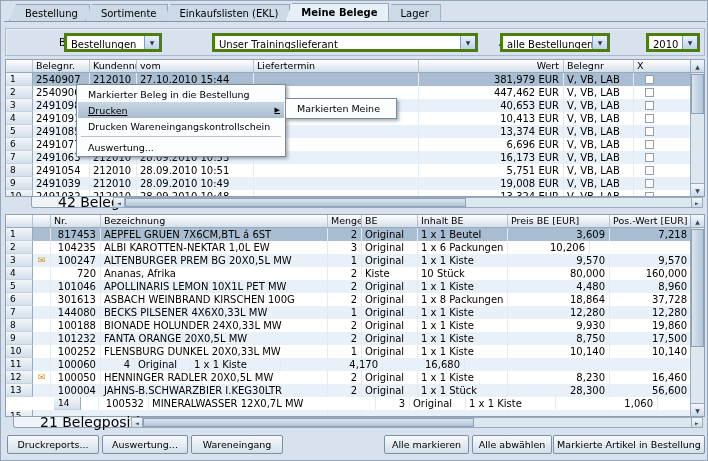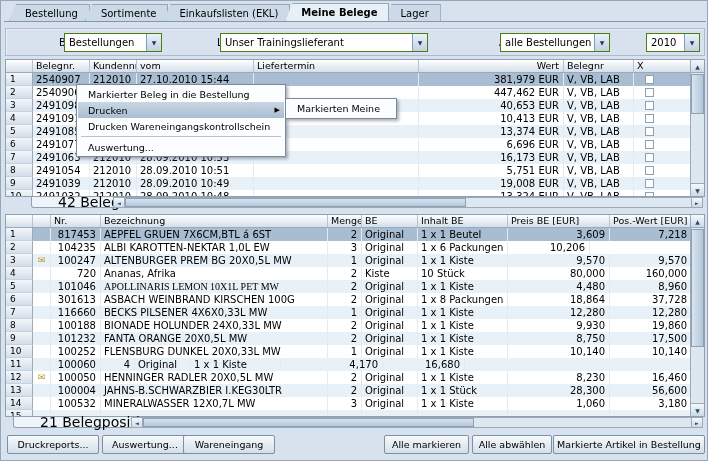--- a/index.html
+++ b/index.html
@@ -12,21 +12,21 @@
   .tabbar{position:absolute;left:3px;top:3px;width:702px;height:18px;border-bottom:1px solid #8496a8;
           display:flex;align-items:flex-end;padding-left:5px;}
   .tab{height:17px;line-height:17px;padding:0 11px 0 15px;background:#ccdae8;border:1px solid #96a6b6;border-bottom:none;
        clip-path:polygon(7px 0,100% 0,100% 100%,0 100%);margin-right:-5px;white-space:nowrap;}
   .tab.active{background:#e7eff7;font-weight:bold;z-index:2;height:18px;line-height:18px;}
 
   
   .filterbar{position:absolute;left:4px;top:27px;width:700px;height:28px;border:1px solid #aebacb;
              box-shadow:inset 1px 1px 0 #e9eff6;}
   .f-lbl{position:absolute;top:8px;white-space:nowrap;margin-left:43px;}
-  .combo{position:absolute;top:4px;height:19px;border:1px solid #4d7c0f;background:#fff;display:flex;}
+  .combo{position:absolute;top:4px;height:19px;border:3px solid #4d7c0f;background:#fff;display:flex;}
   .combo-val{flex:1;line-height:17px;padding:0 4px;white-space:nowrap;overflow:hidden;}
   .combo-btn{width:15px;border-left:1px solid #7f9db9;background:linear-gradient(#eaf1f8,#c2d3e4);
              font-size:6px;display:flex;align-items:center;justify-content:center;color:#1c3a57;}
 
   
   .tbl{position:absolute;left:4px;width:700px;border:1px solid #8ea0b2;background:#fff;overflow:hidden;}
   #beleg-table{top:58px;height:138px;}
   #position-table{top:213px;height:203px;}
   .thead{display:flex;height:13px;background:linear-gradient(#ffffff,#d4dfea);border-bottom:1px solid #9aaabb;}
   .th{flex:none;border-right:1px solid #b7c3cf;padding:0 3px;line-height:12px;font-size:9.5px;white-space:nowrap;overflow:hidden;}
@@ -58,21 +58,21 @@
   .hs-btn{width:11px;font-size:5px;color:#2a4a66;display:flex;align-items:center;justify-content:center;
           background:linear-gradient(#f4f8fb,#ccd9e6);border-right:1px solid #9aaabb;}
   .hs-btn.last{border-right:none;border-left:1px solid #9aaabb;}
   .hs-thumb{width:58%;background:linear-gradient(#d9e4ef,#b2c6da);border:1px solid #8ea0b2;}
   .hs-track{flex:1;}
 
   
   .menu{position:absolute;left:75px;top:83px;width:210px;background:#fbfdfe;border:1px solid #7a8a9a;
         box-shadow:2px 2px 3px rgba(70,80,95,.45);z-index:20;padding:1px;}
   .menu-item{display:flex;align-items:center;height:16px;padding:0 4px 0 10px;font-size:9.5px;}
-  .menu-item.hl{background:linear-gradient(#c9d6e3,#a9bdd1);}
+  .menu-item.hl{background:linear-gradient(#c9d6e3,#a9bdd1);text-decoration:underline;}
   .mi-label{flex:1;white-space:nowrap;overflow:hidden;}
   .sub-arrow{width:9px;font-size:7px;text-align:right;}
   .menu-sep{height:0;border-top:1px solid #b7c3cf;margin:2px 3px;}
   .submenu{position:absolute;left:284px;top:97px;width:112px;background:#fbfdfe;border:1px solid #7a8a9a;
            box-shadow:2px 2px 3px rgba(70,80,95,.45);z-index:21;padding:1px;}
   .submenu .menu-item{height:17px;}
 
   
   .btn{position:absolute;top:434px;height:19px;line-height:17px;text-align:center;white-space:nowrap;overflow:hidden;
        background:linear-gradient(#f7fafc,#d3dfe9);border:1px solid #7d8fa1;border-radius:2px;font-size:9.5px;}
@@ -90,21 +90,21 @@
       <div class="tab">Lager</div>
     </div>
 
   <div class="filterbar">
     <span class="f-lbl" style="left:10px">Belege:</span>
     <div class="combo" style="left:58px;width:98px">
       <span class="combo-val">Bestellungen</span>
       <span class="combo-btn">▼</span>
     </div>
     <span class="f-lbl" style="left:168px">Lieferant:</span>
-    <div class="combo" style="left:214px;width:208px">
+    <div class="combo" style="left:206px;width:266px">
       <span class="combo-val">Unser Trainingslieferant</span>
       <span class="combo-btn">▼</span>
     </div>
     <span class="f-lbl" style="left:450px">Anzeige:</span>
     <div class="combo" style="left:494px;width:110px">
       <span class="combo-val">alle Bestellungen</span>
       <span class="combo-btn">▼</span>
     </div>
     <span class="f-lbl" style="left:613px">Jahr:</span>
     <div class="combo" style="left:640px;width:54px">
@@ -317,42 +317,42 @@
           <div class="td right" style="width: 34px;">2</div>
           <div class="td" style="width: 56px;">Kiste</div>
           <div class="td" style="width: 90px;">10 Stück</div>
           <div class="td right" style="width: 102px;">80,000</div>
           <div class="td right" style="width: 82px;">160,000</div>
         </div>
         <div class="tr">
           <div class="td gut" style="width: 27px;">5</div>
           <div class="td" style="width: 18px;"></div>
           <div class="td right" style="width: 50px;">101046</div>
-          <div class="td" style="width: 227px; font-family: Liberation Serif, serif;">APOLLINARIS LEMON 10X1L PET MW</div>
+          <div class="td" style="width: 227px;">APOLLINARIS LEMON 10X1L PET MW</div>
           <div class="td right" style="width: 34px;">2</div>
           <div class="td" style="width: 56px;">Original</div>
           <div class="td" style="width: 90px;">1 x 1 Kiste</div>
           <div class="td right" style="width: 102px;">4,480</div>
           <div class="td right" style="width: 82px;">8,960</div>
         </div>
         <div class="tr">
           <div class="td gut" style="width: 27px;">6</div>
           <div class="td" style="width: 18px;"></div>
           <div class="td right" style="width: 50px;">301613</div>
           <div class="td" style="width: 227px;">ASBACH WEINBRAND KIRSCHEN 100G</div>
           <div class="td right" style="width: 34px;">2</div>
           <div class="td" style="width: 56px;">Original</div>
           <div class="td" style="width: 90px;">1 x 8 Packungen</div>
           <div class="td right" style="width: 102px;">18,864</div>
           <div class="td right" style="width: 82px;">37,728</div>
         </div>
         <div class="tr">
           <div class="td gut" style="width: 27px;">7</div>
           <div class="td" style="width: 18px;"></div>
-          <div class="td right" style="width: 50px;">116660</div>
+          <div class="td right" style="width: 50px;">144080</div>
           <div class="td" style="width: 227px;">BECKS PILSENER 4X6X0,33L MW</div>
           <div class="td right" style="width: 34px;">1</div>
           <div class="td" style="width: 56px;">Original</div>
           <div class="td" style="width: 90px;">1 x 1 Kiste</div>
           <div class="td right" style="width: 102px;">12,280</div>
           <div class="td right" style="width: 82px;">12,280</div>
         </div>
         <div class="tr">
           <div class="td gut" style="width: 27px;">8</div>
           <div class="td" style="width: 18px;"></div>
@@ -414,21 +414,21 @@
           <div class="td" style="width: 18px;"></div>
           <div class="td right" style="width: 50px;">100004</div>
           <div class="td" style="width: 227px;">JAHNS-B.SCHWARZBIER I.KEG30LTR</div>
           <div class="td right" style="width: 34px;">2</div>
           <div class="td" style="width: 56px;">Original</div>
           <div class="td" style="width: 90px;">1 x 1 Stück</div>
           <div class="td right" style="width: 102px;">28,300</div>
           <div class="td right" style="width: 82px;">56,600</div>
         </div>
         <div class="tr">
-          <div class="td gut" style="width: 27px;">14</div>
+          <div class="td gut" style="width: 27px; margin-left: 48px;">14</div>
           <div class="td" style="width: 18px;"></div>
           <div class="td right" style="width: 50px;">100532</div>
           <div class="td" style="width: 227px;">MINERALWASSER 12X0,7L MW</div>
           <div class="td right" style="width: 34px;">3</div>
           <div class="td" style="width: 56px;">Original</div>
           <div class="td" style="width: 90px;">1 x 1 Kiste</div>
           <div class="td right" style="width: 102px;">1,060</div>
           <div class="td right" style="width: 82px;">3,180</div>
         </div>
         <div class="tr">
@@ -476,17 +476,17 @@
       </div>
     </div>
   <div class="submenu">
     <div class="menu-item">
       <span class="mi-label">Markierten Meine</span>
     </div>
   </div>
 
 <div class="btn" style="left: 6px; width: 92px;">Druckreports...</div>
     <div class="btn" style="left: 101px; width: 86px;">Auswertung...</div>
-    <div class="btn" style="left: 182px; width: 92px;">Wareneingang</div>
+    <div class="btn" style="left: 190px; width: 92px;">Wareneingang</div>
     <div class="btn" style="left: 383px; width: 85px;">Alle markieren</div>
     <div class="btn" style="left: 471px; width: 80px;">Alle abwählen</div>
     <div class="btn" style="left: 552px; width: 152px;">Markierte Artikel in Bestellung</div>
   </div>
 
 </body></html>

